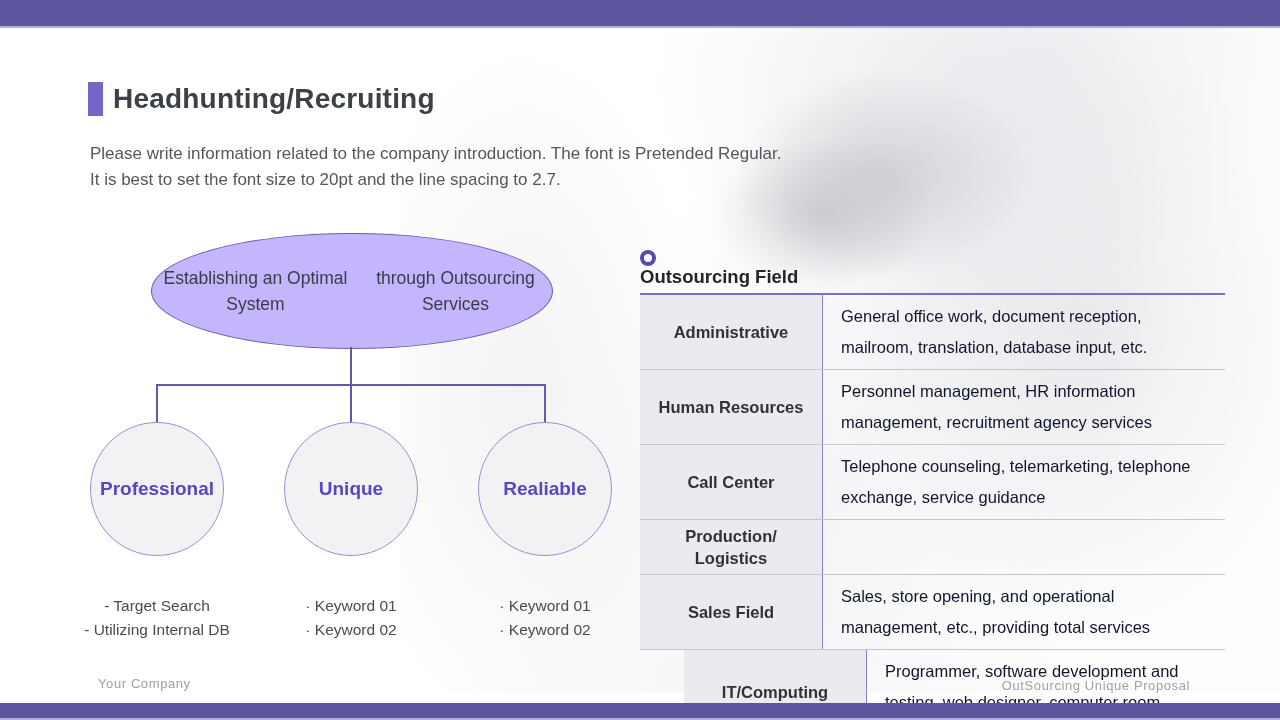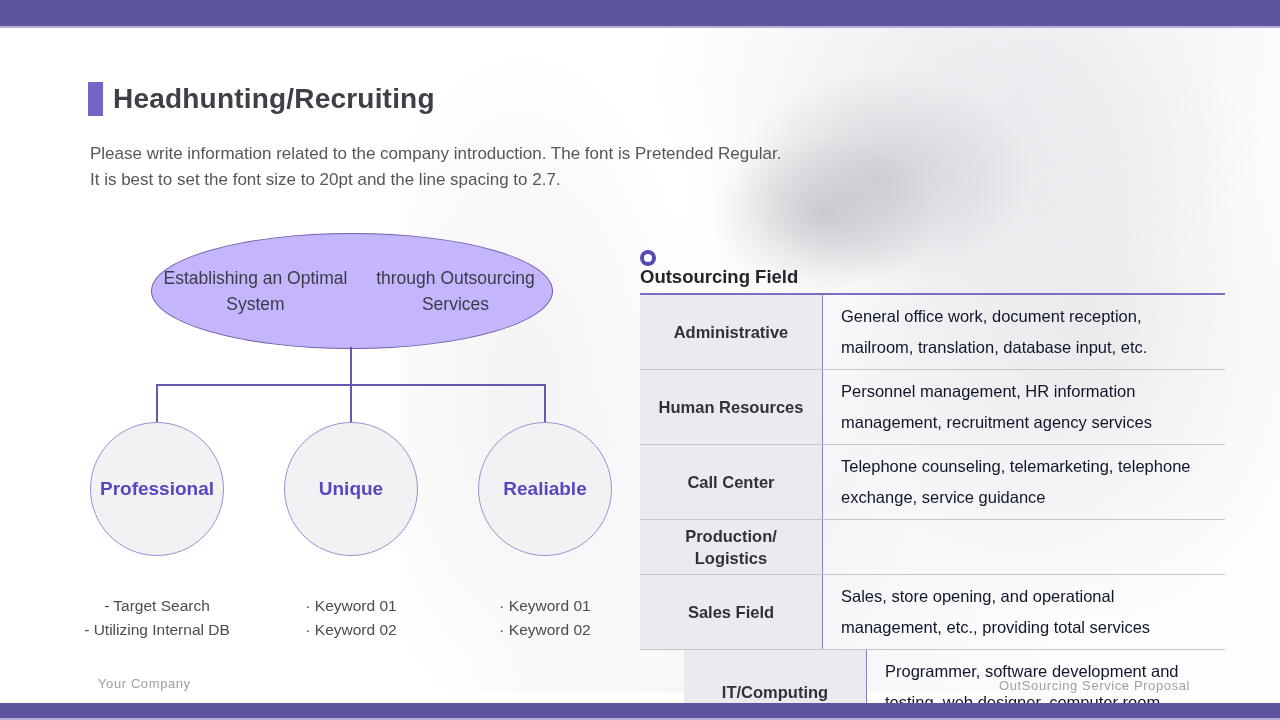--- a/index.html
+++ b/index.html
@@ -188,16 +188,16 @@
   </div>
 
   <div class="trow">
     <div class="tfield">IT/Computing
 Field</div>
     <div class="tdesc">Programmer, software development and testing, web designer, computer room operation</div>
   </div>
 </div>
 
   <div class="footer-left">Your Company</div>
-  <div class="footer-right">OutSourcing Service Proposal</div>
+  <div class="footer-right">OutSourcing Unique Proposal</div>
 
   <div class="bottom-bar"></div>
 </div>
 
 </body></html>

